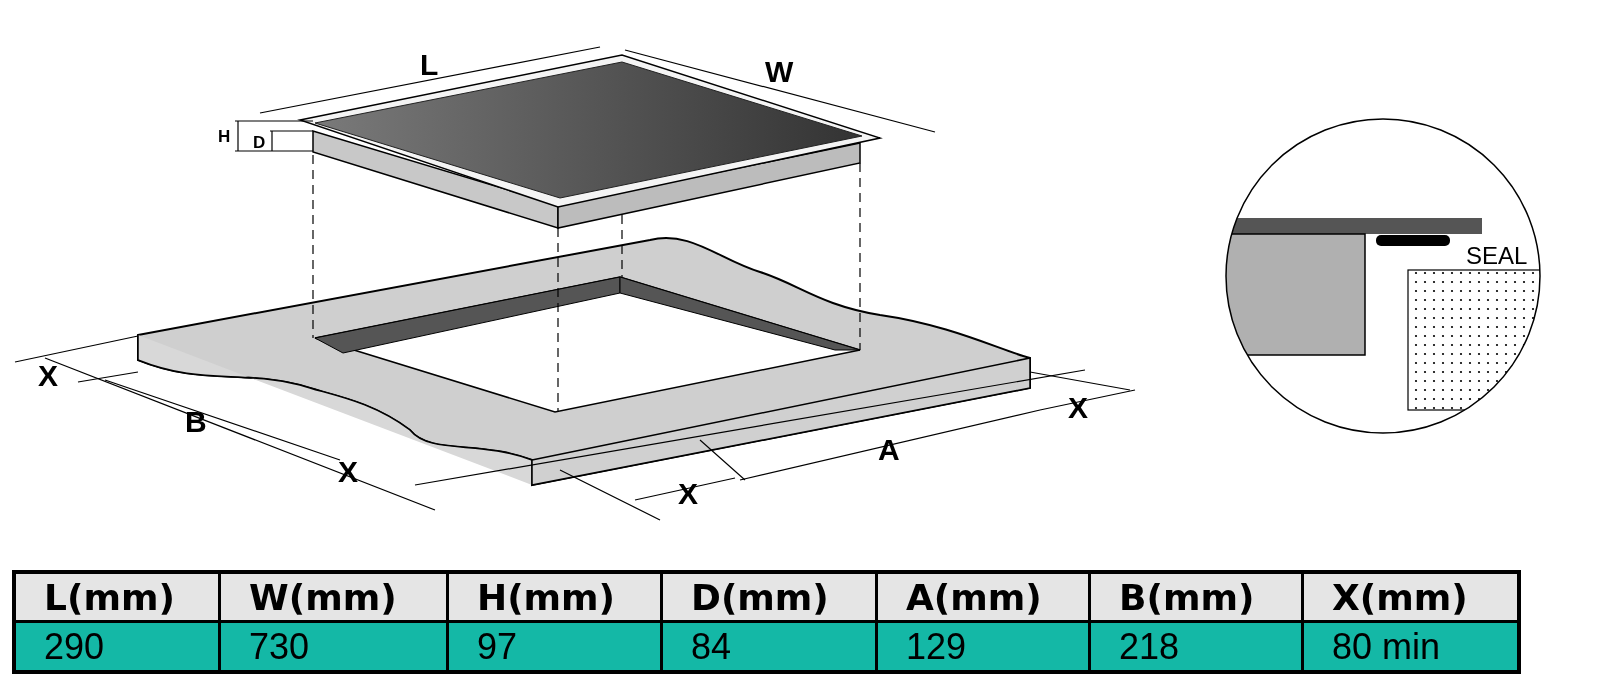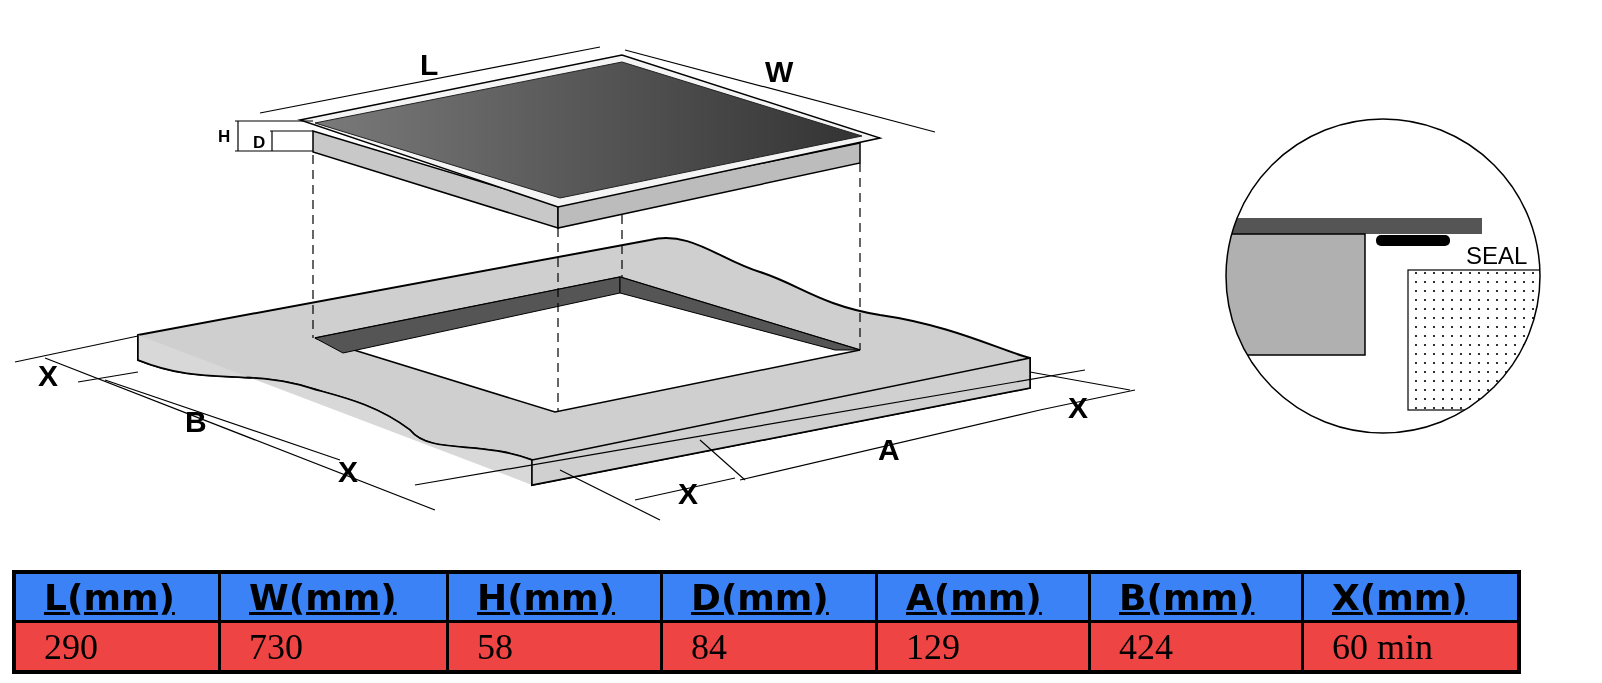--- a/index.html
+++ b/index.html
@@ -3,22 +3,22 @@
 <meta charset="utf-8">
 <style>
   html, body { margin:0; padding:0; background:#ffffff; }
   body { width:1602px; height:683px; position:relative; overflow:hidden; font-family:"DejaVu Sans", sans-serif; }
   #diagram { position:absolute; left:0; top:0; }
   .lbl { font-family:"Liberation Sans", sans-serif; font-weight:bold; font-size:30px; fill:#000; }
   .lbl-sm { font-family:"Liberation Sans", sans-serif; font-weight:bold; font-size:17px; fill:#000; }
   .seal { font-family:"Liberation Sans", sans-serif; font-size:24px; fill:#000; }
   table.spec { position:absolute; left:12px; top:570px; border-collapse:collapse; border:4px solid #000; }
   table.spec th, table.spec td { border:3px solid #000; padding:0 0 0 28px; text-align:left; height:47px; }
-  table.spec th { background:#3b82f6; font-family:"DejaVu Sans", sans-serif; font-weight:bold; font-size:36px; height:46px;text-decoration:underline; }
-  table.spec td { background:#ef4444; font-family:Liberation Serif, serif; font-size:36px; font-weight:normal; }
+  table.spec th { background:#e5e5e5; font-family:"DejaVu Sans", sans-serif; font-weight:bold; font-size:36px; height:46px; }
+  table.spec td { background:#14b8a6; font-family:Liberation Sans, sans-serif; font-size:36px; font-weight:normal; }
 </style>
 </head>
 <body>
 
 <svg id="diagram" width="1602" height="683" viewBox="0 0 1602 683" xmlns="http://www.w3.org/2000/svg">
   <defs>
     <linearGradient id="glass" x1="0" y1="0" x2="1" y2="0">
       <stop offset="0" stop-color="#7a7a7a"></stop>
       <stop offset="1" stop-color="#333333"></stop>
     </linearGradient>
@@ -107,20 +107,20 @@
     <th style="width:197px">W(mm)</th>
     <th style="width:183px">H(mm)</th>
     <th style="width:184px">D(mm)</th>
     <th style="width:182px">A(mm)</th>
     <th style="width:182px">B(mm)</th>
     <th style="width:185px">X(mm)</th>
   </tr>
   <tr>
     <td>290</td>
     <td>730</td>
-    <td>58</td>
+    <td>97</td>
     <td>84</td>
     <td>129</td>
-    <td>424</td>
-    <td>60 min</td>
+    <td>218</td>
+    <td>80 min</td>
   </tr>
 </tbody>
   </table>
 
 </body></html>

